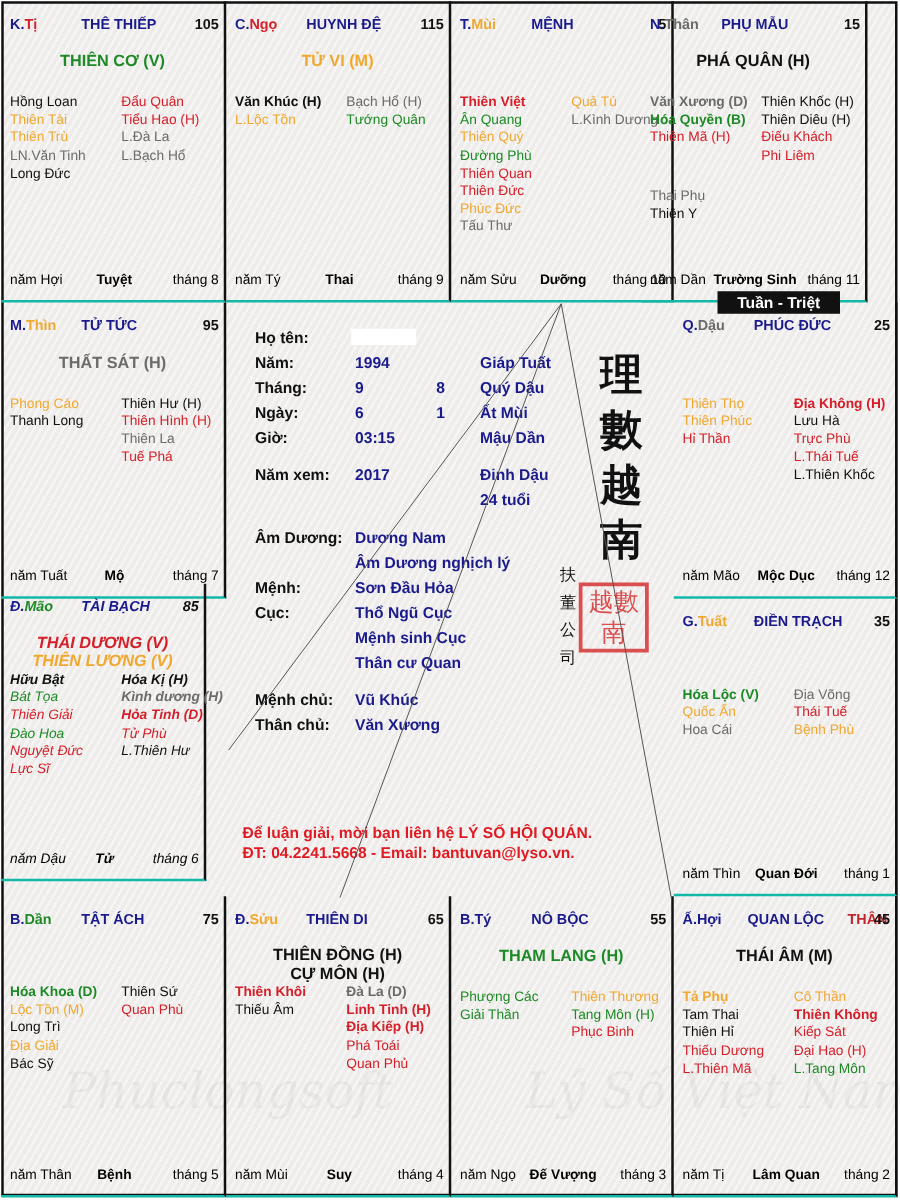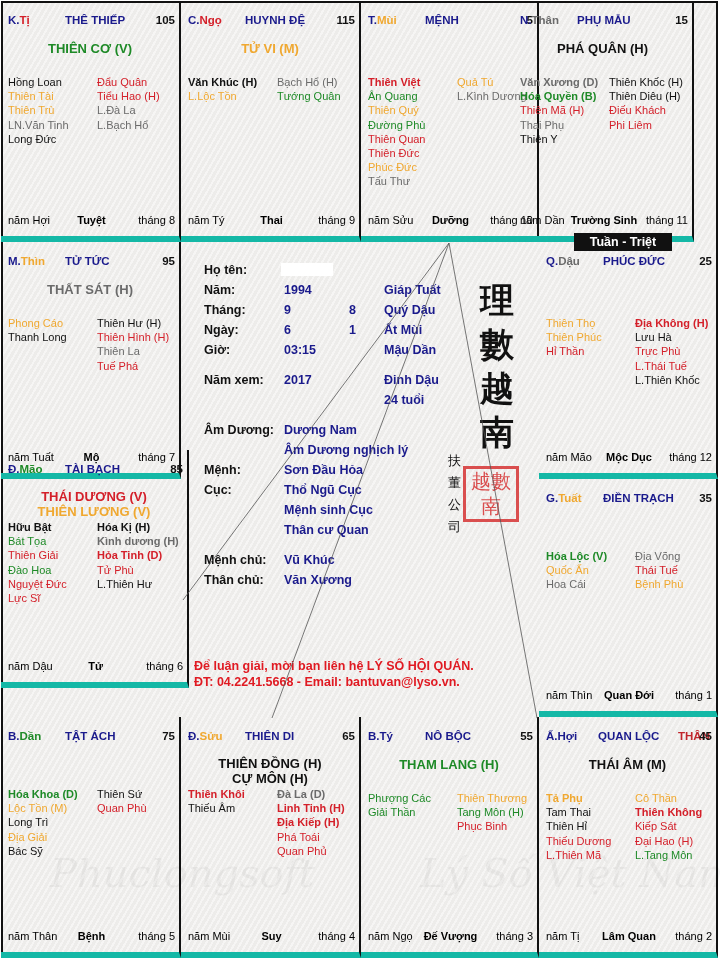--- a/index.html
+++ b/index.html
@@ -8,21 +8,21 @@
   #chart {
     position: absolute; left: 1px; top: 1px; width: 717px; height: 956px;
     border: 2px solid #111;
     background: #f1f0ee;
     background-image:
       repeating-linear-gradient(120deg, rgba(255,255,255,0.35) 0 2px, rgba(0,0,0,0.015) 2px 5px);
   }
   .cell {
     position: absolute;
     border-right: 2px solid #111;
-    border-bottom: 6px solid #14b8a6;
+    border-bottom: 2px solid #14b8a6;
   }
   .cell .hdr { position: absolute; left: 7px; right: 4px; top: 13px; height: 14px; font-weight: bold; font-size: 11.5px; }
   .hdr .branch { position: absolute; left: 0; top: 0; }
   .hdr .pname { position: absolute; left: 57px; top: 0; color: #1a1a8c; }
   .hdr .age { position: absolute; right: 0; top: 0; color: #111; }
   .hdr .than { color: #c1272d; margin-left: 4px; }
   .main-stars { position: absolute; left: 0; right: 0; top: 40px; text-align: center; font-weight: bold; font-size: 13px; line-height: 15px; }
   .minor { position: absolute; left: 7px; right: 4px; top: 74px; font-size: 11px; line-height: 14.2px; }
   .minor .col { position: absolute; top: 0; }
   .minor .col.left { left: 0; }
@@ -143,21 +143,21 @@
       <span class="age">15</span>
     </div>
     <div class="main-stars">
         <div style="color: rgb(17, 17, 17);">PHÁ QUÂN (H)</div>
       </div>
     <div class="minor">
       <div class="col left">
           <span class="s b" style="color: rgb(107, 107, 107);">Văn Xương (D)</span>
           <span class="s b" style="color: rgb(30, 138, 39);">Hóa Quyền (B)</span>
           <span class="s" style="color: rgb(212, 32, 42);">Thiên Mã (H)</span>
-          <span class="s" style="color: rgb(107, 107, 107);">Thai Phụ</span>
+          <span class="s" style="color: rgb(107, 107, 107); margin-top: 32px;">Thai Phụ</span>
           <span class="s" style="color: rgb(17, 17, 17);">Thiên Y</span>
         </div>
       <div class="col right">
           <span class="s" style="color: rgb(17, 17, 17);">Thiên Khốc (H)</span>
           <span class="s" style="color: rgb(17, 17, 17);">Thiên Diêu (H)</span>
           <span class="s" style="color: rgb(212, 32, 42);">Điếu Khách</span>
           <span class="s" style="color: rgb(212, 32, 42);">Phi Liêm</span>
         </div>
     </div>
     <div class="foot">
@@ -213,21 +213,21 @@
           <span class="s" style="color: rgb(212, 32, 42);">L.Thái Tuế</span>
           <span class="s" style="color: rgb(17, 17, 17);">L.Thiên Khốc</span>
         </div>
     </div>
     <div class="foot">
       <span class="yr">năm Mão</span>
       <span class="stage">Mộc Dục</span>
       <span class="mo">tháng 12</span>
     </div>
   </div>
-    <div class="cell" style="left: 1px; top: 450px; width: 188px; height: 238px;">
+    <div class="cell" style="left: 1px; top: 467px; width: 164px; height: 238px; font-style: italic;">
     <div class="hdr">
       <span class="branch"><span class="bp c-navy">Đ.</span><span class="bn" style="color: rgb(30, 138, 39);">Mão</span></span>
       <span class="pname">TÀI BẠCH</span>
       <span class="age">85</span>
     </div>
     <div class="main-stars" style="top: 39px;">
         <div style="color: rgb(212, 32, 42);">THÁI DƯƠNG (V)</div>
         <div style="color: rgb(240, 168, 48);">THIÊN LƯƠNG (V)</div>
       </div>
     <div class="minor" style="top: 70px;">

